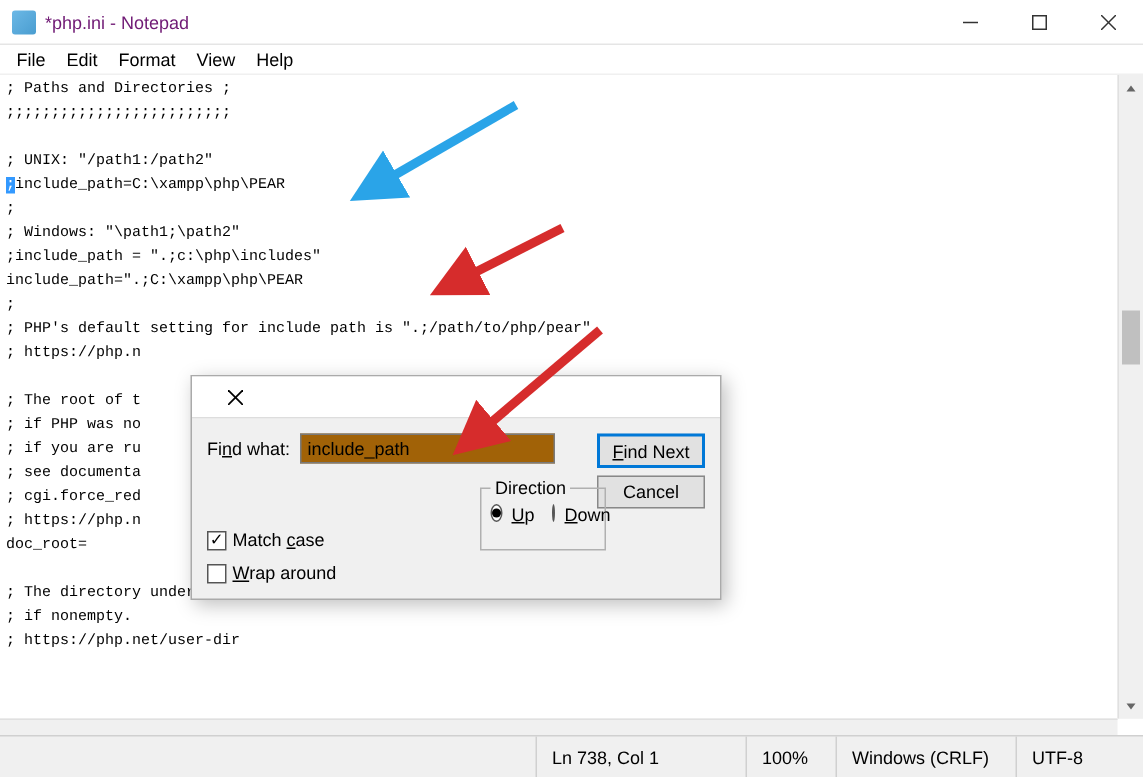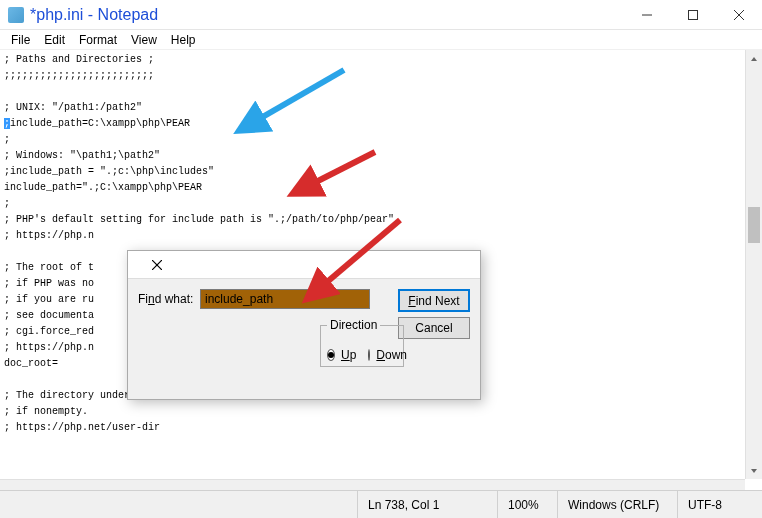--- a/index.html
+++ b/index.html
@@ -17,22 +17,22 @@
   .titlebar {
     height: 30px;
     background: #fff;
     border-bottom: 1px solid #e5e5e5;
     display: flex;
     align-items: center;
     padding-left: 8px;
   }
   .titlebar .title {
     flex: 1;
-    font-size: 16px;
-    color: #1d4ed8;
+    font-size: 12px;
+    color: #701a75;
   }
   .titlebar .icon {
     width: 16px; height: 16px;
     margin-right: 6px;
     background: linear-gradient(135deg,#6bb8e6,#4a9dd0);
     border-radius: 2px;
     position: relative;
   }
   .win-btn {
     width: 46px; height: 30px;
@@ -172,21 +172,21 @@
     left: 192px; top: 46px;
     width: 84px; height: 42px;
     border: 1px solid #b0b0b0;
     padding: 6px 6px 4px;
   }
   .fieldset .legend {
     position: absolute; top: -8px; left: 6px;
     background: #f0f0f0; padding: 0 3px;
     font-size: 12px;
   }
-  .radio-row { display:flex; gap:6px; align-items:center; margin-top:16px;}
+  .radio-row { display:flex; gap:6px; margin-top:4px;}
   .radio {
     width: 12px; height: 12px; border-radius: 50%;
     border: 1px solid #555; display:inline-flex; align-items:center; justify-content:center;
     background:#fff;
   }
   .radio.checked::after {
     content:""; width:6px; height:6px; border-radius:50%; background:#000;
   }
   .chk-row { display:flex; align-items:center; gap:4px; margin-top:8px; }
   .chk {
@@ -298,20 +298,30 @@
       <div class="legend">Direction</div>
       <div class="radio-row">
         <span class="radio checked"></span>
         <span><span class="underline">U</span>p</span>
         <span style="width:4px"></span>
         <span class="radio"></span>
         <span><span class="underline">D</span>own</span>
       </div>
     </div>
 
+    <div style="position:absolute; left:10px; top:66px;">
+      <div class="chk-row">
+        <span class="chk checked"></span>
+        <span>Match <span class="underline">c</span>ase</span>
+      </div>
+      <div class="chk-row">
+        <span class="chk"></span>
+        <span><span class="underline">W</span>rap around</span>
+      </div>
+    </div>
   </div>
 </div>
 
 <div class="statusbar">
   <div class="spacer"></div>
   <div class="cell" style="width:140px">Ln 738, Col 1</div>
   <div class="cell" style="width:60px">100%</div>
   <div class="cell" style="width:120px">Windows (CRLF)</div>
   <div class="cell" style="width:85px">UTF-8</div>
 </div>

